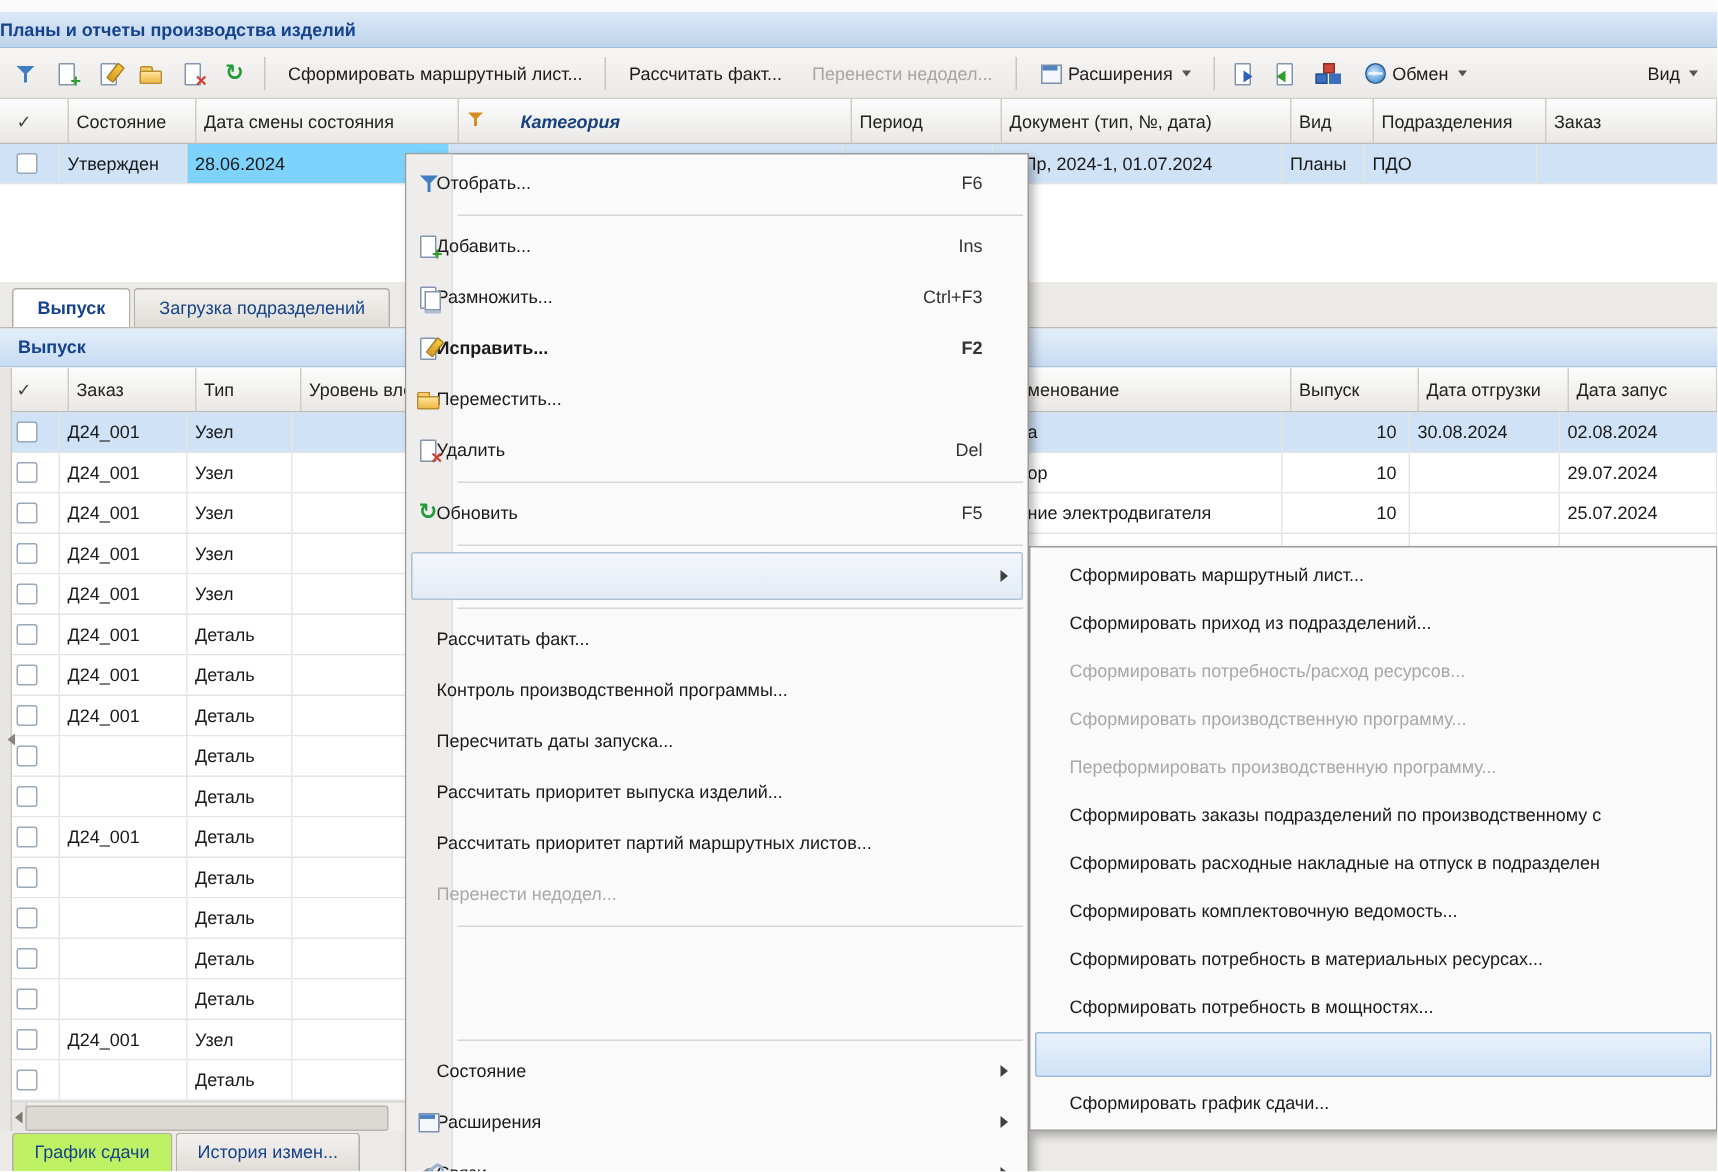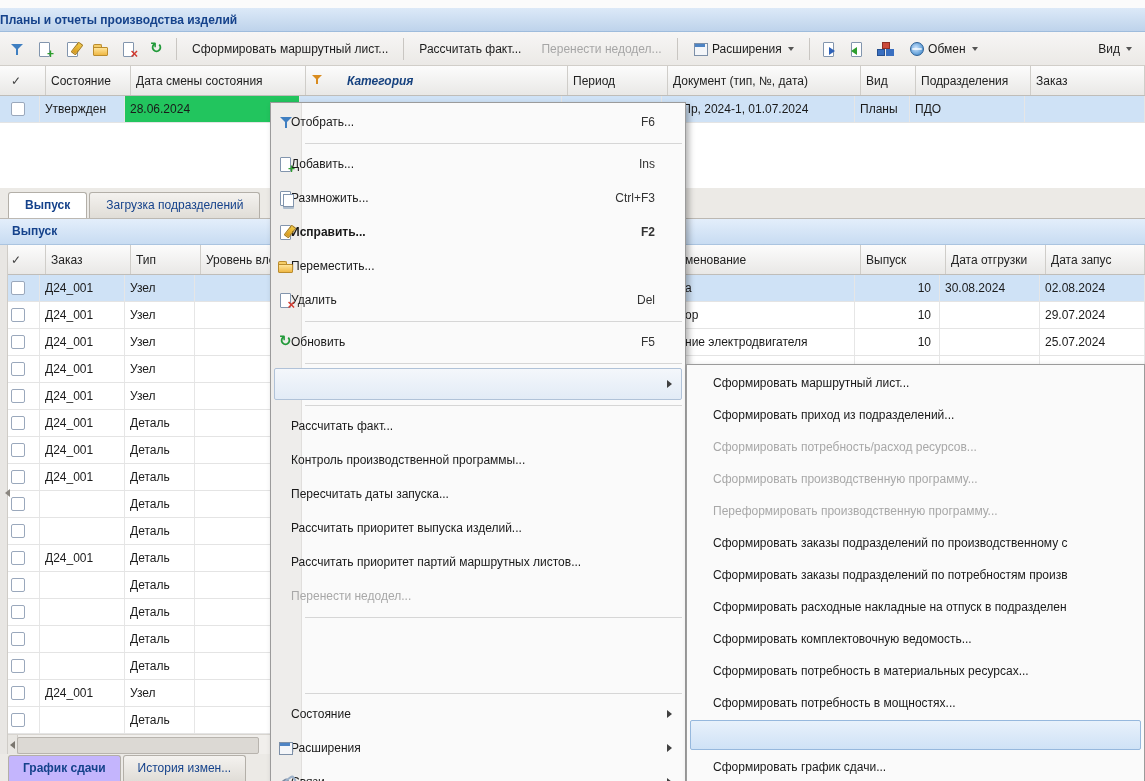--- a/index.html
+++ b/index.html
@@ -54,41 +54,41 @@
   .num{justify-content:flex-end;padding-right:8px}
   .g1c0{width:40px;flex:none}.g1c1{width:85px;flex:none}.g1c2{width:175px;flex:none}.g1c3{width:262px;flex:none}
   .g1c4{width:100px;flex:none}.g1c5{width:193px;flex:none}.g1c6{width:55px;flex:none}.g1c7{width:115px;flex:none}.g1c8{flex:1}
   .g2c0{width:40px;flex:none}.g2c1{width:85px;flex:none}.g2c2{width:70px;flex:none}.g2c3{width:430px;flex:none}
   .g2c4{width:230px;flex:none}.g2c5{width:85px;flex:none}.g2c6{width:100px;flex:none}.g2c7{flex:1}
   .hdr-cat{font-weight:bold;font-style:italic;color:#17427f;gap:20px}
   .hpadname{padding-left:32px}
   .g2row .g2c4{padding-left:60px}
   .sel{background:#cfe2f6}
   .g1row{background:#cfe2f6}
-  .g1row .g1c2{background:#22c55e}
+  .g1row .g1c2{background:#7dd3fc}
   .g1empty{height:65px;background:#fff}
   .cb{width:12px;height:12px;background:#fff;border:1px solid #9aa8bc;border-radius:2px;margin-left:6px;flex:none}
   .chk{margin-left:6px;color:#444}
   
   .tabs{display:flex;align-items:flex-end;height:31px;background:#eceae6;padding:4px 0 0 8px;
     border-bottom:1px solid #bcb8b2;box-sizing:border-box}
   .tab{height:26px;line-height:25px;padding:0 16px;color:#15428b;white-space:nowrap;
     background:linear-gradient(#f4f2ef,#e0ddd7);border:1px solid #b3afa8;border-bottom:none;border-radius:3px 3px 0 0;margin-right:2px;box-sizing:border-box;overflow:hidden}
   .tab.active{background:#fff;font-weight:bold}
   .sechdr{height:26px;line-height:25px;padding-left:12px;font-weight:bold;color:#15428b;
     background:linear-gradient(#e3eefb,#c8dcf2);border-bottom:1px solid #aac4e0;box-sizing:border-box}
   
   .hscroll{position:relative;height:20px;background:#f1efec;border-top:1px solid #d8d5d0;box-sizing:border-box}
   .hs-left{position:absolute;left:0;top:0;width:17px;height:19px;background:#e8e6e2;border-right:1px solid #cfccc7}
   .hs-left::after{content:"";position:absolute;left:6px;top:6px;border:4px solid transparent;border-right:5px solid #7a766f}
   .hs-thumb{position:absolute;left:17px;top:2px;width:240px;height:15px;background:#dcd9d4;border:1px solid #b8b4ae;border-radius:2px}
   .btabs{display:flex;align-items:flex-end;height:27px;background:#eceae6;padding:3px 0 0 8px;box-sizing:border-box}
   .btab{height:25px;line-height:24px;padding:0 14px;color:#15428b;white-space:nowrap;
     background:linear-gradient(#f4f2ef,#e0ddd7);border:1px solid #b3afa8;border-bottom:none;border-radius:3px 3px 0 0;margin-right:2px}
-  .btab.active{background:#c4b5fd;font-weight:bold}
+  .btab.active{background:#bef264;font-weight:normal}
   
   .vsplit{position:absolute;left:0;top:245px;width:7px;height:509px;background:#e8e6e3;border-right:1px solid #cfccc7;z-index:4}
   .vs-arrow{position:absolute;left:1px;top:244px;border:4px solid transparent;border-right:5px solid #8a867f}
   
   .menu{position:absolute;left:270px;top:102px;width:416px;padding:2px 0;background:#fafafa;
     border:1px solid #9b9b9b;box-shadow:3px 3px 6px rgba(0,0,0,.3);z-index:10;box-sizing:border-box}
   .menu::before{content:"";position:absolute;left:0;top:0;bottom:0;width:30px;background:#eeedeb;border-right:1px solid #e0dedc}
   .mi{position:relative;height:34px;display:flex;align-items:center}
   .mi-ic{position:absolute;left:7px;top:50%;transform:translateY(-50%)}
   .mi-label{margin-left:20px;color:#1a1a1a;white-space:nowrap}
@@ -604,23 +604,20 @@
       <div class="smi dis">
         <span class="smi-label">Сформировать производственную программу...</span>
       </div>
       <div class="smi dis">
         <span class="smi-label">Переформировать производственную программу...</span>
       </div>
       <div class="smi">
         <span class="smi-label">Сформировать заказы подразделений по производственному с</span>
       </div>
       <div class="smi">
-        <span class="smi-label">Сформировать заказы подразделений по потребностям произв</span>
-      </div>
-      <div class="smi">
         <span class="smi-label">Сформировать расходные накладные на отпуск в подразделен</span>
       </div>
       <div class="smi">
         <span class="smi-label">Сформировать комплектовочную ведомость...</span>
       </div>
       <div class="smi">
         <span class="smi-label">Сформировать потребность в материальных ресурсах...</span>
       </div>
       <div class="smi">
         <span class="smi-label">Сформировать потребность в мощностях...</span>

